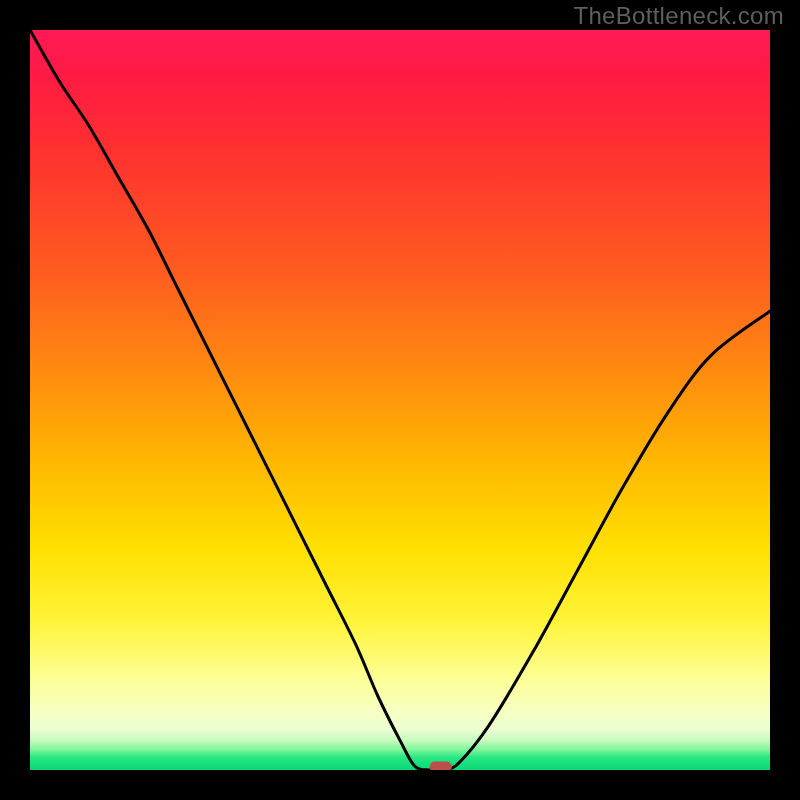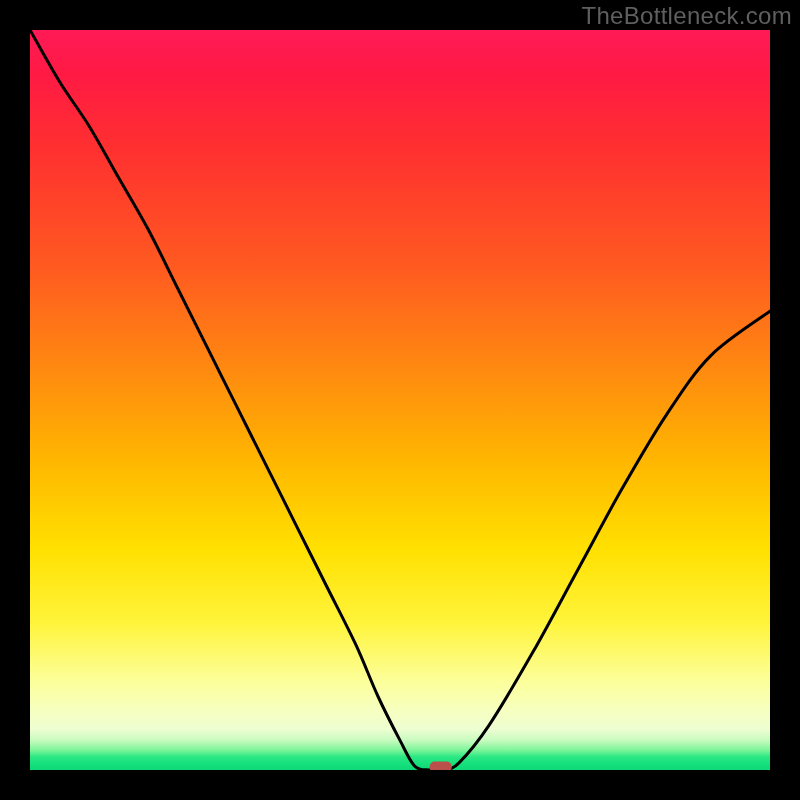--- a/index.html
+++ b/index.html
@@ -13,21 +13,21 @@
   }
   .frame {
     position: relative;
     width: 800px;
     height: 800px;
     background: #000;
   }
   .watermark {
     position: absolute;
     top: 2px;
-    right: 8px;
+    right: 16px;
     color: #5f5f5f;
     font-size: 24px;
     font-weight: 400;
     letter-spacing: 0.3px;
     z-index: 10;
   }
   .plot-area {
     position: absolute;
     left: 30px;
     top: 30px;

